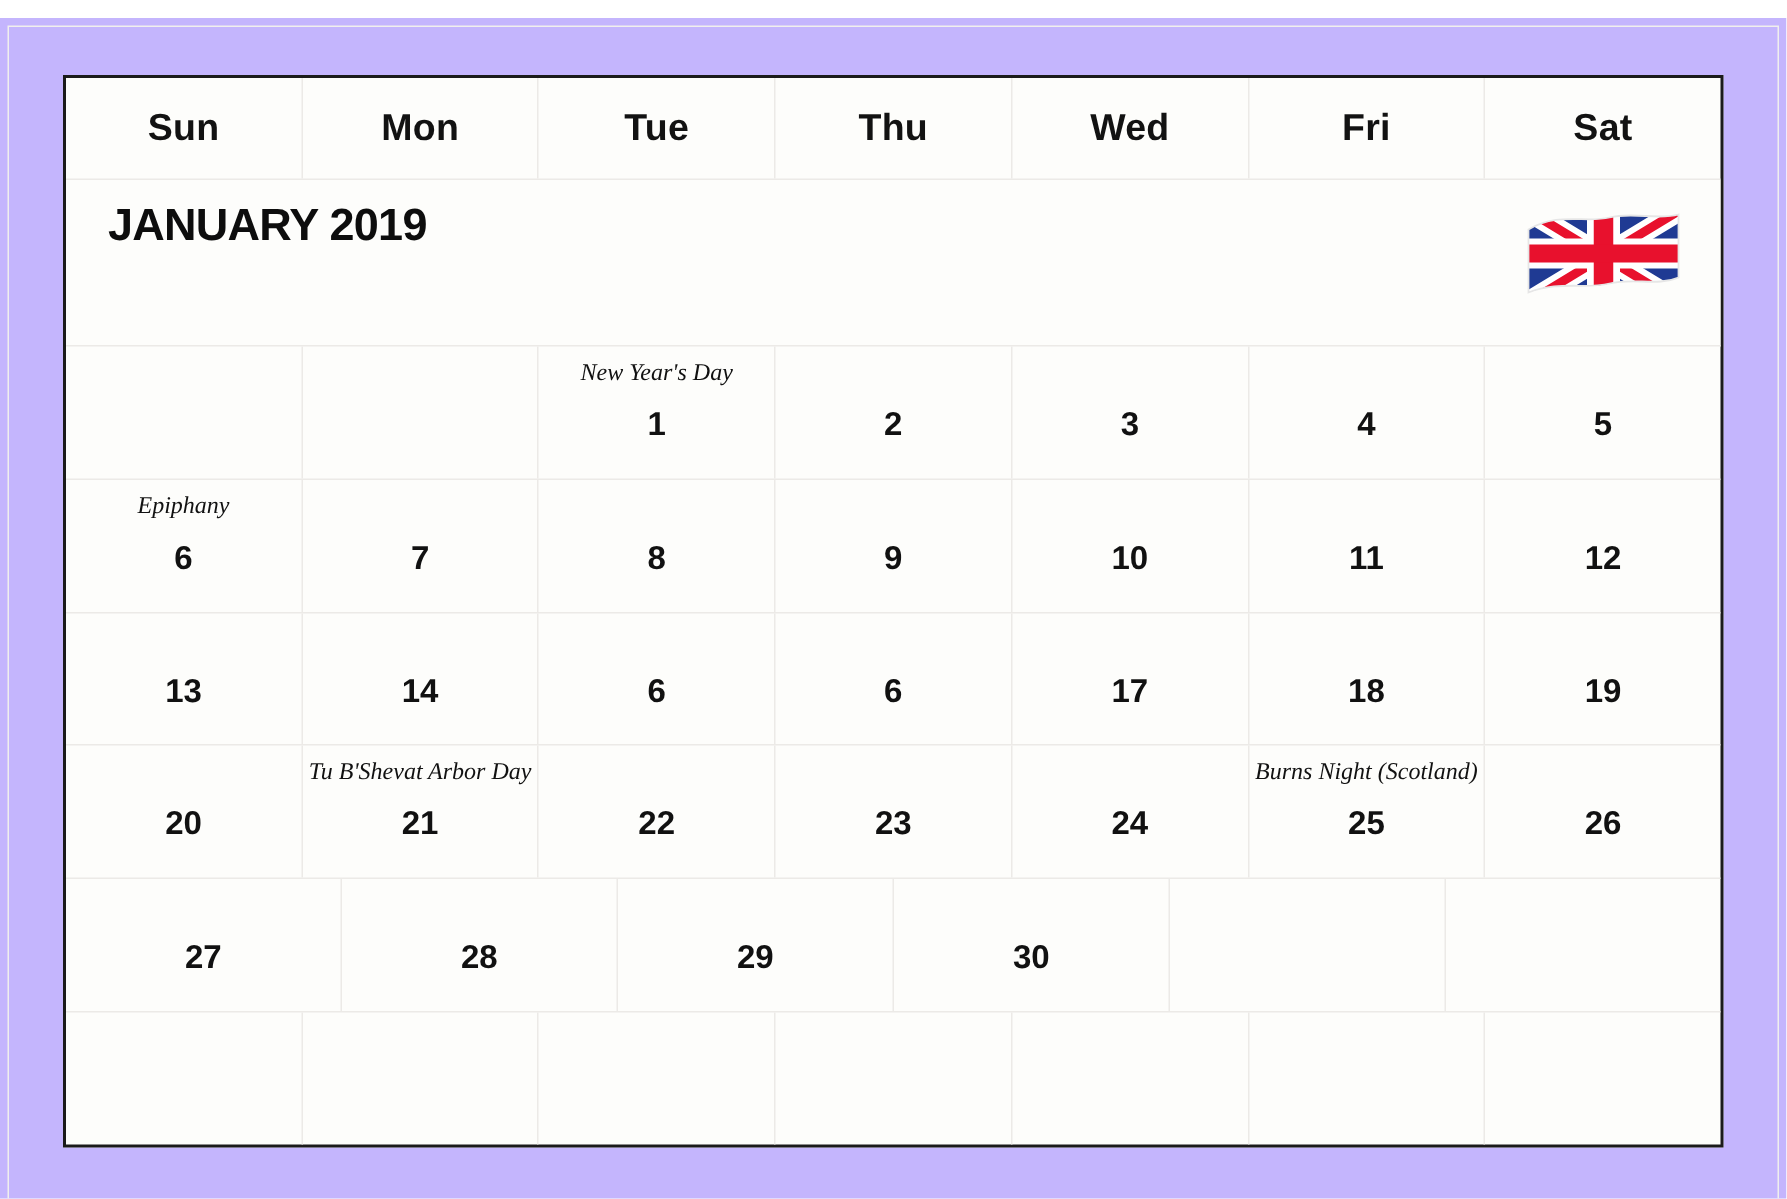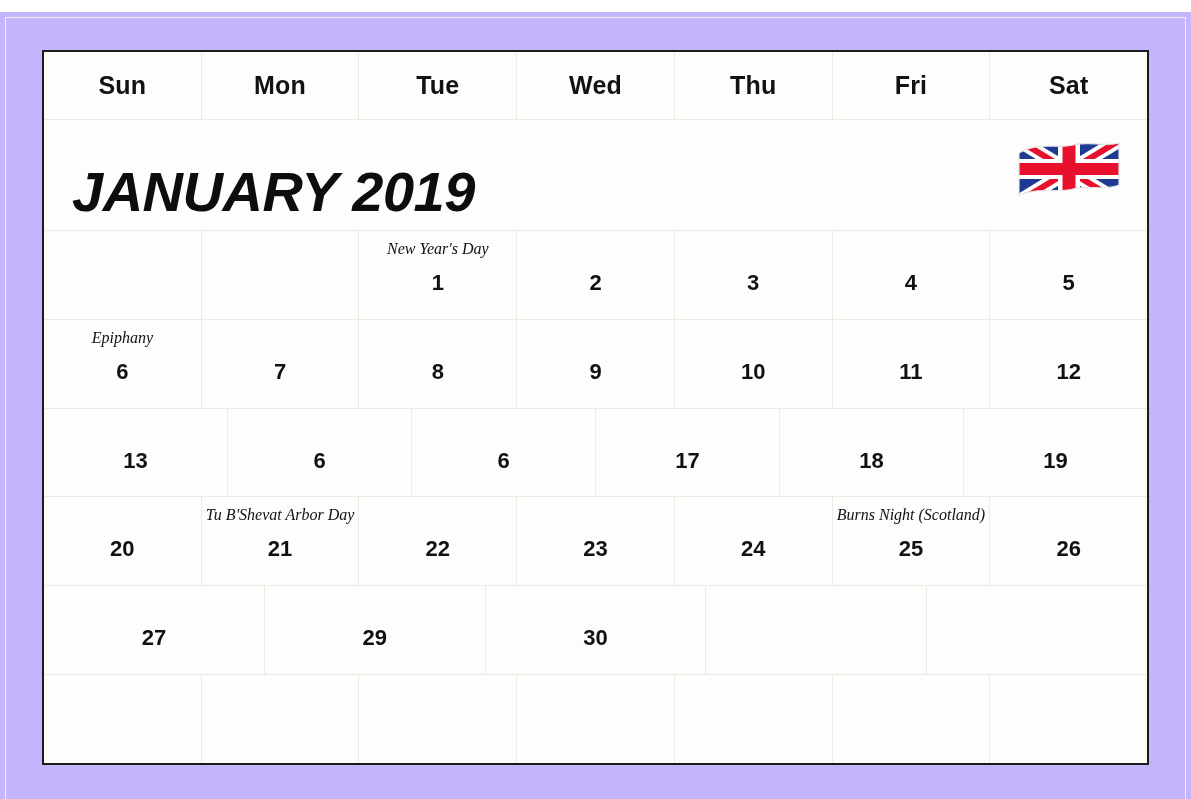--- a/index.html
+++ b/index.html
@@ -73,27 +73,26 @@
   .title-row {
     position: relative;
     height: 110px;
     flex: 0 0 110px;
     border-bottom: 1px solid #eceae7;
     background: #fdfdfb;
   }
   .month-title {
     position: absolute;
     left: 28px;
-    top: 39px;
-    font-size: 56px;
+    top: 14px;
+    font-size: 30px;
     font-weight: bold;
     color: #0d0d0d;
     letter-spacing: -0.5px;
     white-space: nowrap;
-    font-style: italic;
   }
   .flag-wrap {
     position: absolute;
     right: 22px;
     top: 17px;
     width: 112px;
     height: 68px;
   }
   .flag-wrap svg { display: block; }
 
@@ -153,22 +152,22 @@
 
 <div id="page">
   <div id="page-frame"></div>
 
   <div id="calendar">
 
     <div class="weekday-row" id="weekday-row">
         <div class="weekday-cell">Sun</div>
         <div class="weekday-cell">Mon</div>
         <div class="weekday-cell">Tue</div>
+        <div class="weekday-cell">Thu</div>
         <div class="weekday-cell">Wed</div>
-        <div class="weekday-cell">Thu</div>
         <div class="weekday-cell">Fri</div>
         <div class="weekday-cell">Sat</div>
       </div>
 
     <div class="title-row">
       <div class="month-title">JANUARY 2019</div>
       <div class="flag-wrap">
         <svg width="112" height="68" viewBox="0 0 112 68" xmlns="http://www.w3.org/2000/svg">
           <defs>
             <clipPath id="wave">
@@ -238,20 +237,23 @@
           </div>
           <div class="day-cell">
             <div class="day-number">12</div>
           </div>
         </div>
         <div class="week-row">
           <div class="day-cell">
             <div class="day-number">13</div>
           </div>
           <div class="day-cell">
+            <div class="day-number">14</div>
+          </div>
+          <div class="day-cell">
             <div class="day-number">6</div>
           </div>
           <div class="day-cell">
             <div class="day-number">6</div>
           </div>
           <div class="day-cell">
             <div class="day-number">17</div>
           </div>
           <div class="day-cell">
             <div class="day-number">18</div>
@@ -283,20 +285,23 @@
           </div>
           <div class="day-cell">
             <div class="day-number">26</div>
           </div>
         </div>
         <div class="week-row">
           <div class="day-cell">
             <div class="day-number">27</div>
           </div>
           <div class="day-cell">
+            <div class="day-number">28</div>
+          </div>
+          <div class="day-cell">
             <div class="day-number">29</div>
           </div>
           <div class="day-cell">
             <div class="day-number">30</div>
           </div>
           <div class="day-cell"></div>
           <div class="day-cell"></div>
         </div>
         <div class="week-row">
           <div class="day-cell"></div>

